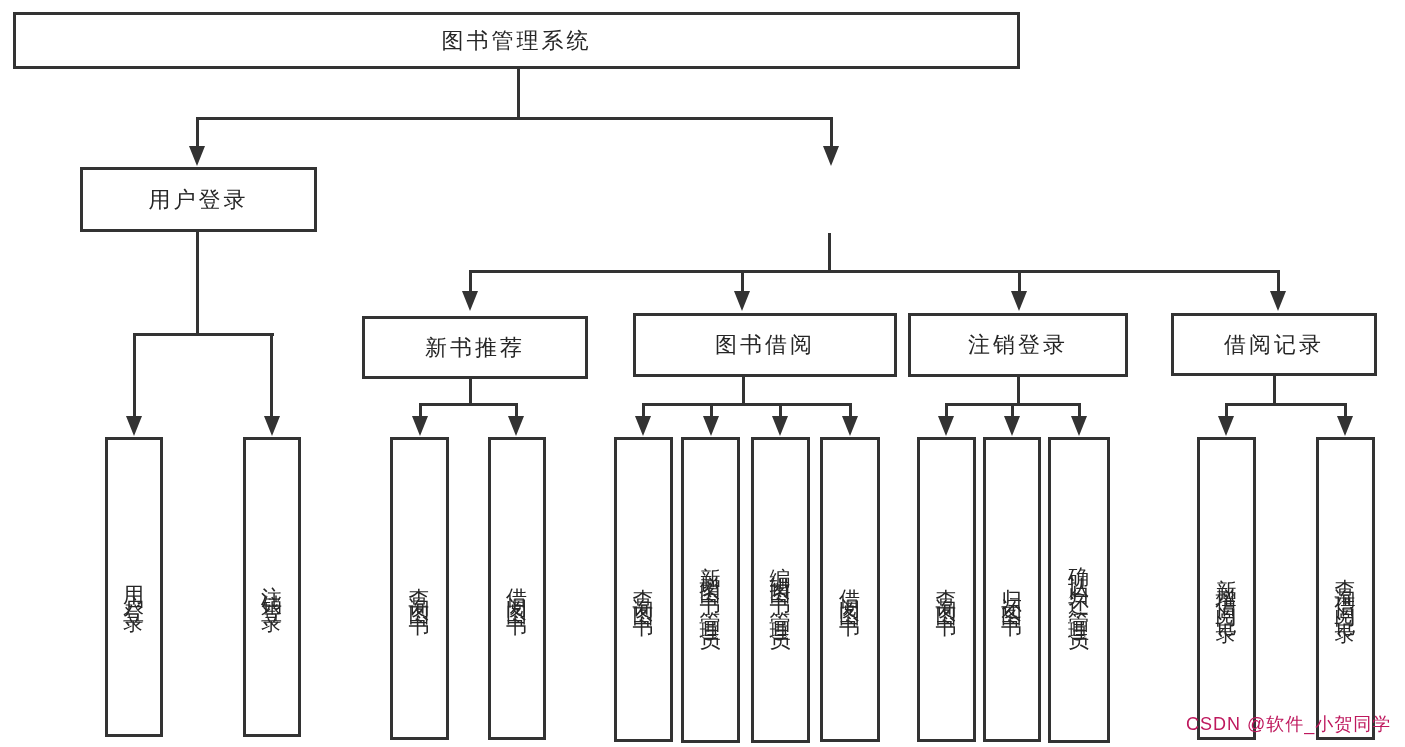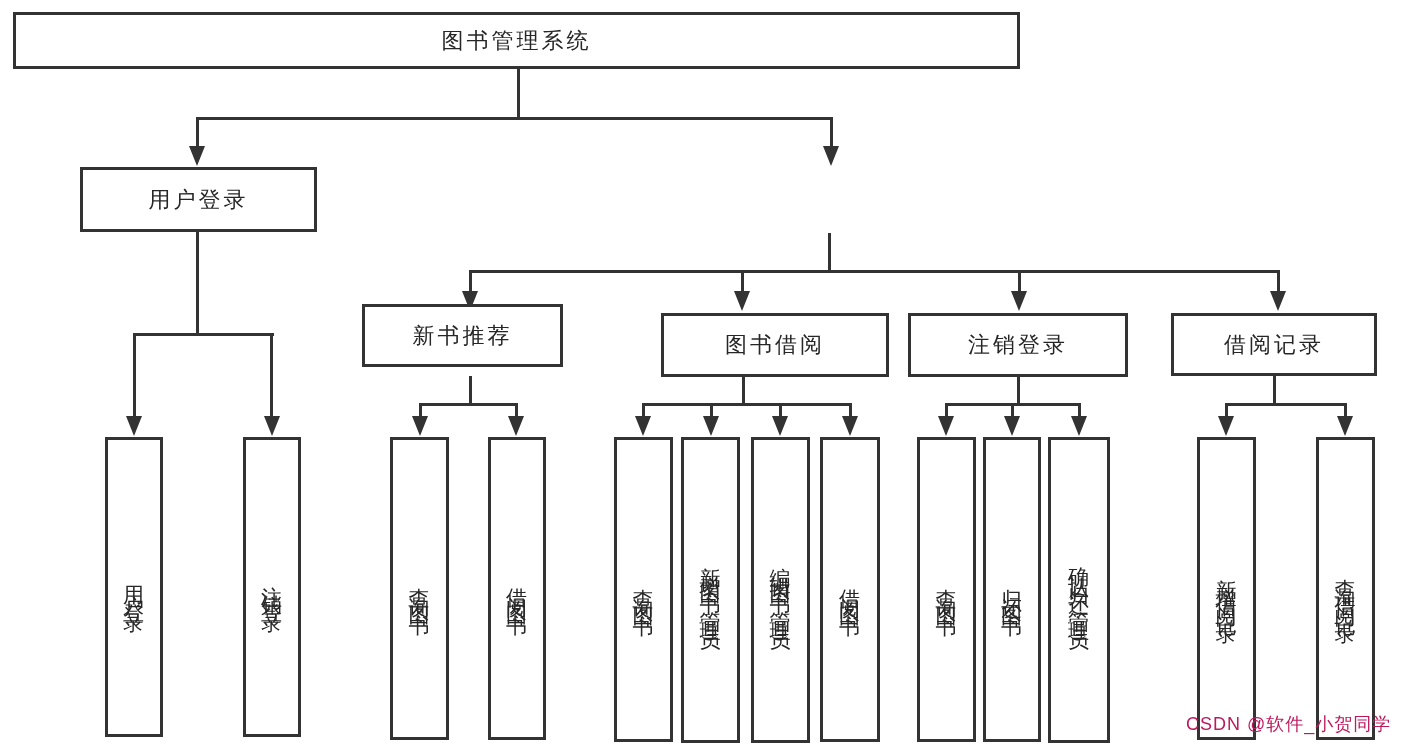--- a/index.html
+++ b/index.html
@@ -95,24 +95,24 @@
   <div class="ln" style="left:468.5px; top:270px; width:811px; height:3px;"></div>
   <div class="ln" style="left:468.5px; top:270px; width:3px; height:23px;"></div>
   <div class="ah" style="left:462px; top:291px;"></div>
   <div class="ln" style="left:740.5px; top:270px; width:3px; height:23px;"></div>
   <div class="ah" style="left:734px; top:291px;"></div>
   <div class="ln" style="left:1017.5px; top:270px; width:3px; height:23px;"></div>
   <div class="ah" style="left:1011px; top:291px;"></div>
   <div class="ln" style="left:1276.5px; top:270px; width:3px; height:23px;"></div>
   <div class="ah" style="left:1270px; top:291px;"></div>
 
-  <div class="node" style="left:362px; top:304px; width:201px; height:63px;">
+  <div class="node" style="left:362px; top:316px; width:226px; height:63px;">
     <span class="htext">新书推荐</span>
   </div>
-  <div class="node" style="left:633px; top:313px; width:228px; height:64px;margin-left:28px;">
+  <div class="node" style="left:633px; top:313px; width:264px; height:64px;">
     <span class="htext">图书借阅</span>
   </div>
   <div class="node" style="left:908px; top:313px; width:220px; height:64px;">
     <span class="htext">注销登录</span>
   </div>
   <div class="node" style="left:1171px; top:313px; width:206px; height:63px;">
     <span class="htext">借阅记录</span>
   </div>
 
   <div class="ln" style="left:468.5px; top:376px; width:3px; height:30px;"></div>

